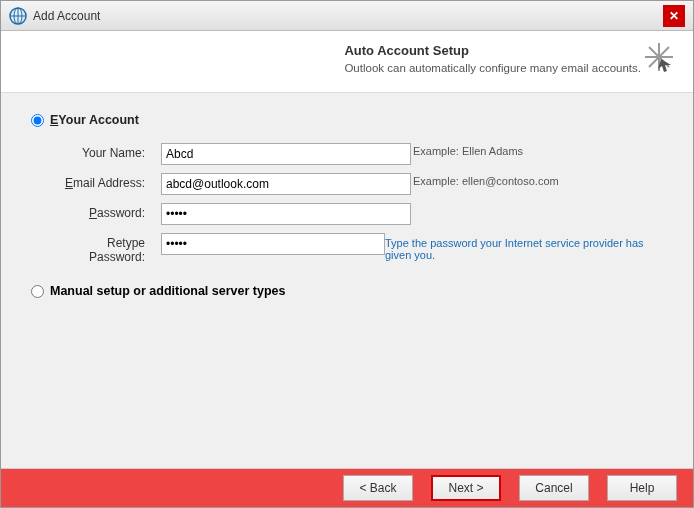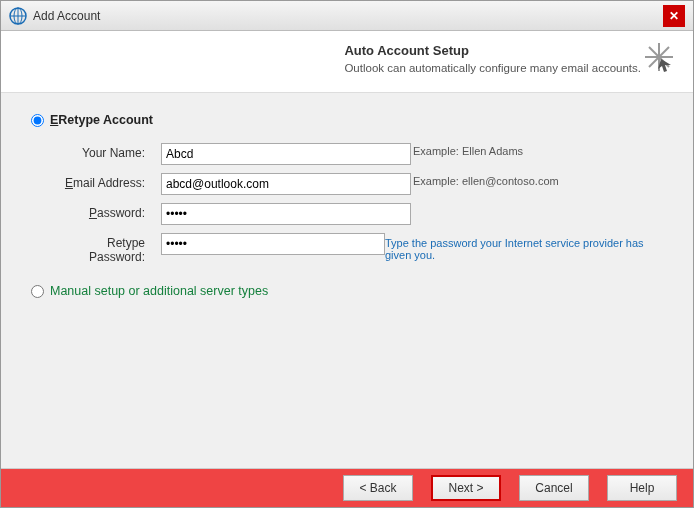--- a/index.html
+++ b/index.html
@@ -150,22 +150,22 @@
       margin-left: 0px;
     }
     .manual-setup-row {
       display: flex;
       align-items: center;
       gap: 6px;
       margin-top: 20px;
     }
     .manual-label {
       font-size: 12.5px;
-      font-weight: normal;
-      color: #15803d;
+      font-weight: bold;
+      color: #000000;
     }
     .footer {
       background: #ef4444;
       border-top: 1px solid #ccc;
       padding: 6px 16px;
       display: flex;
       justify-content: flex-end;
       align-items: center;
       gap: 18px;
     }
@@ -228,21 +228,21 @@
           <polygon points="20,20 30,26 24,26 26,32 23,33 21,27 17,30" fill="#555"></polygon>
         </svg>
       </div>
     </div>
 
     <div class="main-section">
 
       <div class="radio-option">
         <input type="radio" name="account-type" checked="" style="">
         <span class="radio-label">
-          <u>E</u><span>Retype Account</span>
+          <u>E</u><span>Your Account</span>
         </span>
       </div>
 
       <div class="form-section">
 
         <div class="form-row">
           <label class="form-label">Your Name:</label>
           <div class="form-field-col">
             <input type="text" class="form-input" value="Abcd" style="">
             <span class="example-text">Example: Ellen Adams</span>

